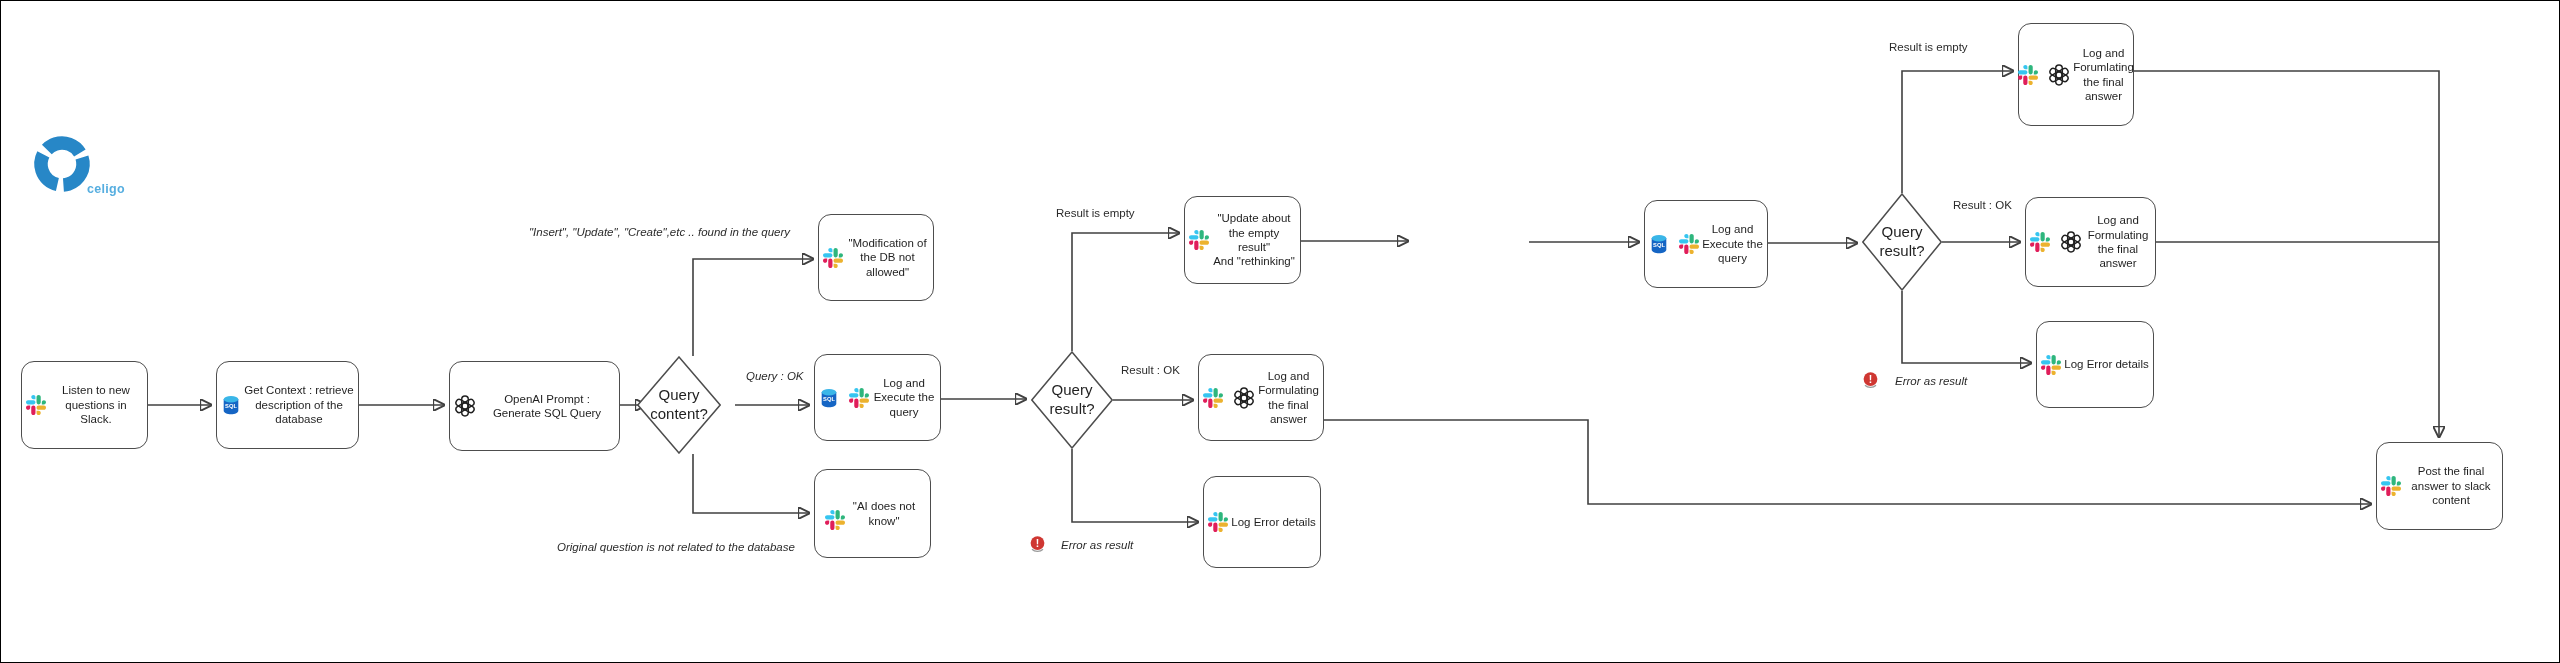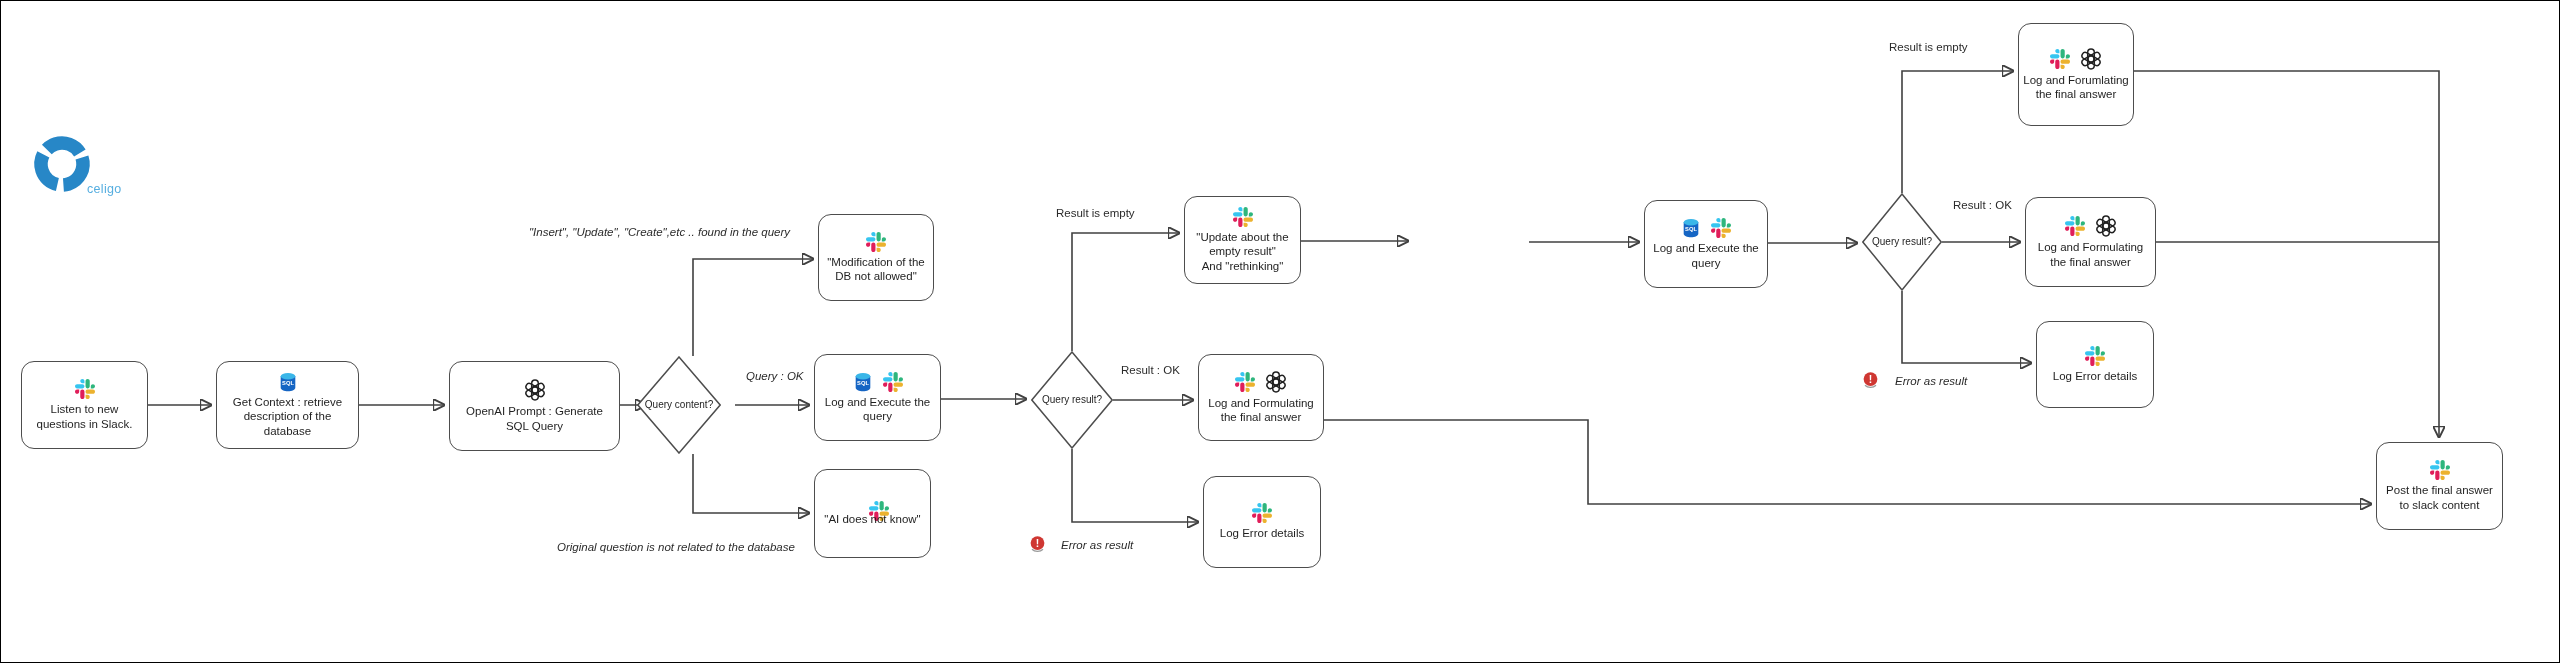--- a/index.html
+++ b/index.html
@@ -7,46 +7,46 @@
     position:relative; width:2560px; height:663px; background:#ffffff;
     border:1px solid #000; box-sizing:border-box; overflow:hidden;
     font-family:"Liberation Sans", sans-serif;
   }
   
   #connectors { position:absolute; left:0; top:0; width:2560px; height:663px; }
   #connectors path { fill:none; stroke:#404040; stroke-width:1.6px; }
   
   .node {
     position:absolute; background:#fff; border:1.5px solid #4d4d4d; border-radius:13px;
-    display:flex; flex-direction:column; align-items:center; justify-content:center;
+    display:flex; flex-direction:row; align-items:center; justify-content:center;
     gap:3px; box-sizing:border-box; padding:4px; z-index:2;
   }
   .node .icons { display:flex; gap:10px; align-items:center; justify-content:center; }
   .icn { width:20px; height:20px; display:block; }
   .icn.openai { width:22px; height:22px; }
   .node .label {
     font-size:11.5px; line-height:1.25; text-align:center; color:#1f1f1f;
     white-space:pre-line; z-index:1;
   }
   .node.overlap .icons { margin-bottom:-12px; transform:translateX(6px); z-index:0; }
   
   .decision { position:absolute; z-index:2; }
   .decision svg.shape { position:absolute; left:0; top:0; width:100%; height:100%; }
   .decision polygon { fill:#ffffff; stroke:#4d4d4d; stroke-width:1.5; vector-effect:non-scaling-stroke; }
   .decision .label {
     position:absolute; left:0; top:0; right:0; bottom:0; display:flex; align-items:center;
-    justify-content:center; text-align:center; font-size:10px; line-height:1.25; color:#1f1f1f;
+    justify-content:center; text-align:center; font-size:15px; line-height:1.25; color:#1f1f1f;
   }
   
   .edge-label { position:absolute; font-size:11.5px; color:#2b2b2b; white-space:nowrap; z-index:3;padding-left:8px; }
   .edge-label.italic { font-style:italic; }
   .error-badge { position:absolute; width:17px; height:20px; z-index:3; }
   
   #logo { position:absolute; left:14px; top:126px; width:110px; height:75px; z-index:2; }
-  #logo-text { position:absolute; left:86px; top:181px; font-size:12.5px; font-weight:normal;
+  #logo-text { position:absolute; left:86px; top:181px; font-size:12.5px; font-weight:bold;
                color:#56aee0; z-index:3; letter-spacing:0.3px; }
 </style>
 </head>
 <body>
 
 <svg width="0" height="0" style="position:absolute" aria-hidden="true">
   <defs>
     <symbol id="sym-slack" viewBox="0 0 122.8 122.8">
       <path d="M25.8,77.6c0,7.1-5.8,12.9-12.9,12.9S0,84.7,0,77.6s5.8-12.9,12.9-12.9h12.9V77.6z" fill="#E01E5A"></path>
       <path d="M32.3,77.6c0-7.1,5.8-12.9,12.9-12.9s12.9,5.8,12.9,12.9v32.3c0,7.1-5.8,12.9-12.9,12.9s-12.9-5.8-12.9-12.9V77.6z" fill="#E01E5A"></path>

